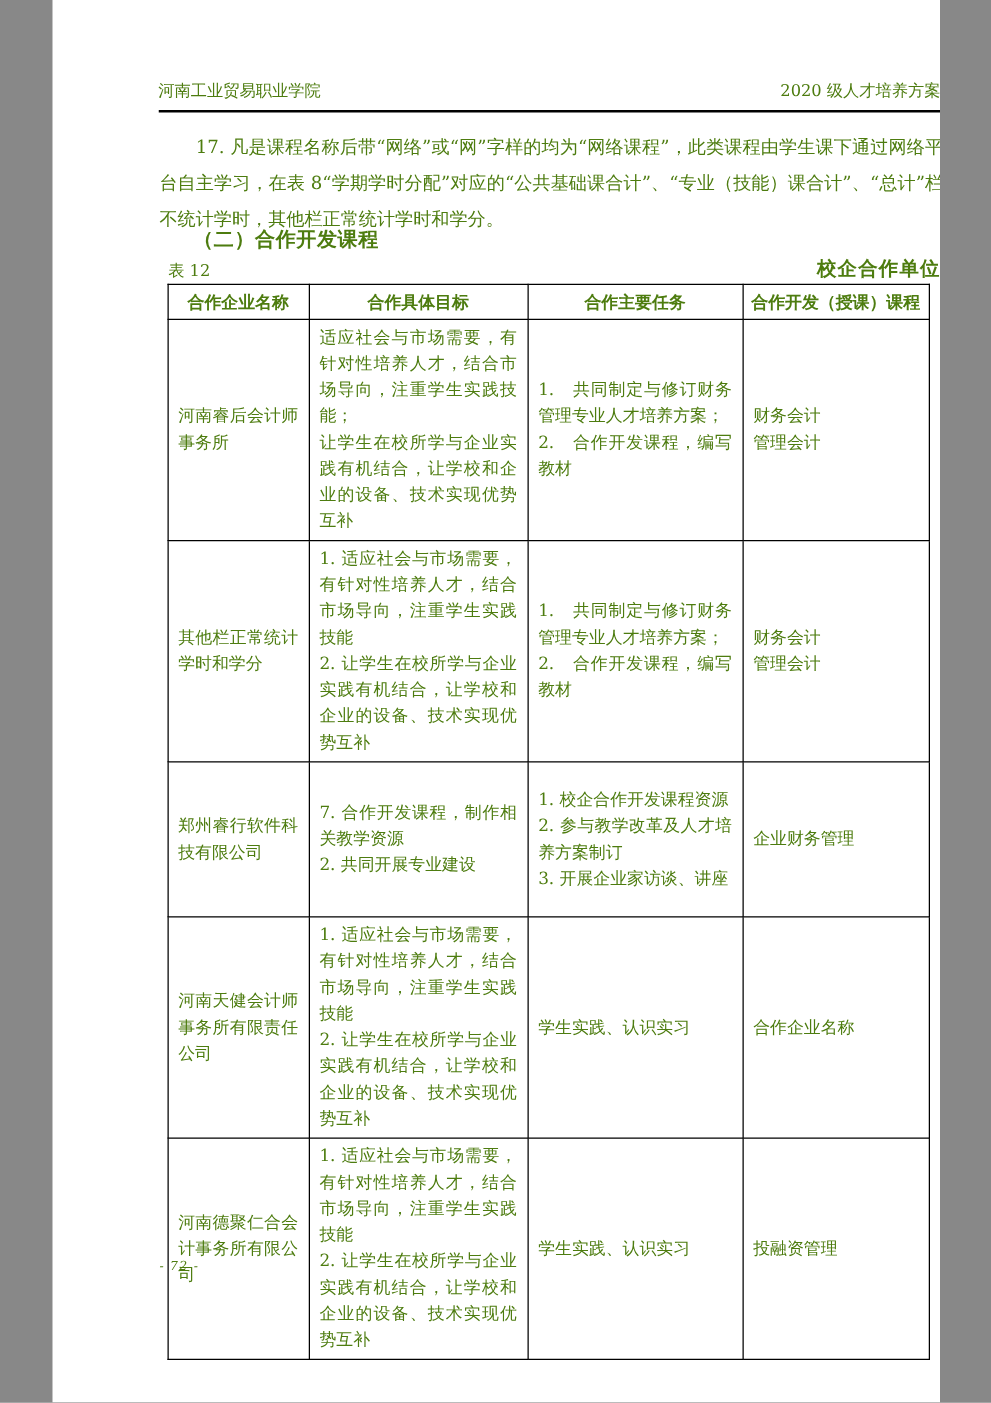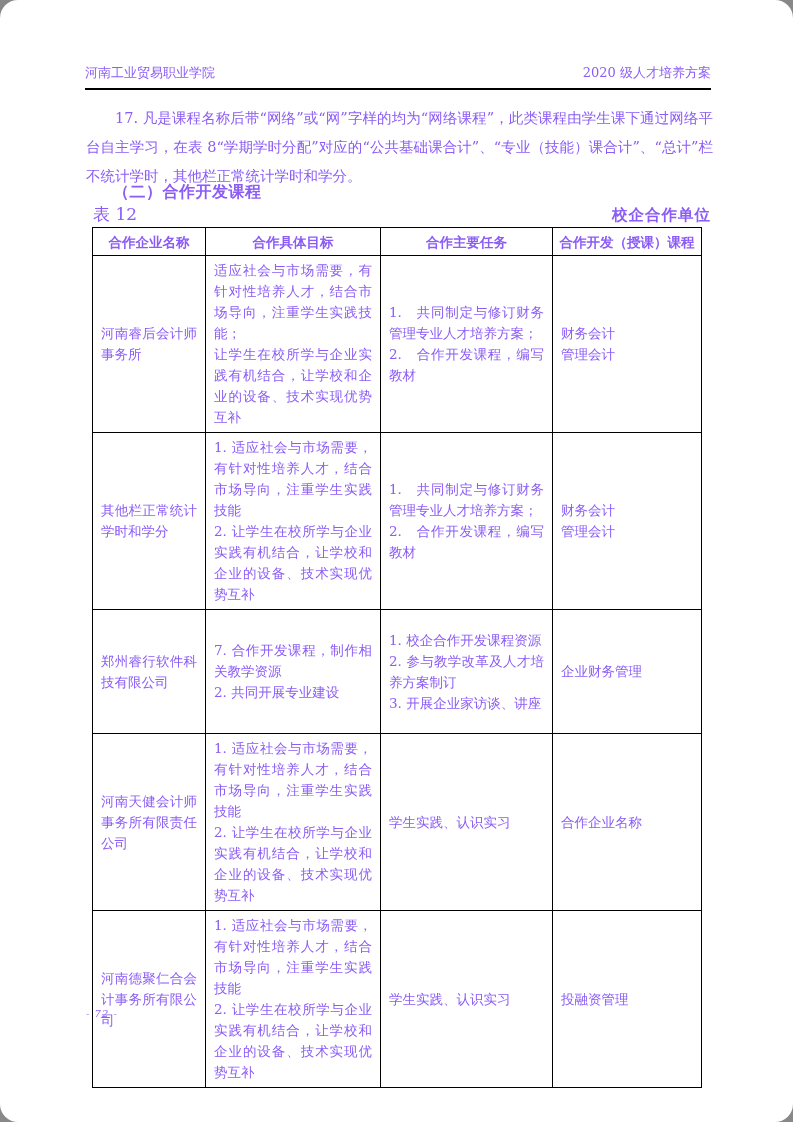--- a/index.html
+++ b/index.html
@@ -1,26 +1,25 @@
 <!DOCTYPE html>
 <html><head>
 <meta charset="utf-8">
 <style>
   * { box-sizing: border-box; }
   html, body { margin: 0; padding: 0; background: #888; }
   .page {
     position: relative;
-    width: 793px;
+    width: 710px;
     height: 1122px;
     margin: 0 auto;
     background: #ffffff;
     font-family: "DejaVu Serif", serif;
-    color: #8b5cf6;
+    color: #4d7c0f;
     overflow: hidden;
-    border-radius: 18px;
   }
   .running-header {
     position: absolute;
     left: 85px;
     width: 626px;
     top: 64px;
     display: flex;
     justify-content: space-between;
     align-items: flex-end;
     font-size: 13px;
@@ -51,21 +50,21 @@
     position: absolute;
     left: 85px;
     width: 626px;
     top: 205px;
     height: 22px;
   }
   .table-label {
     position: absolute;
     left: 8px;
     bottom: 1px;
-    font-size: 17px;
+    font-size: 13px;
   }
   .table-title {
     display: block;
     text-align: right;
     font-size: 15.5px;
     font-weight: bold;
     letter-spacing: 1px;
   }
   table.coop {
     position: absolute;

